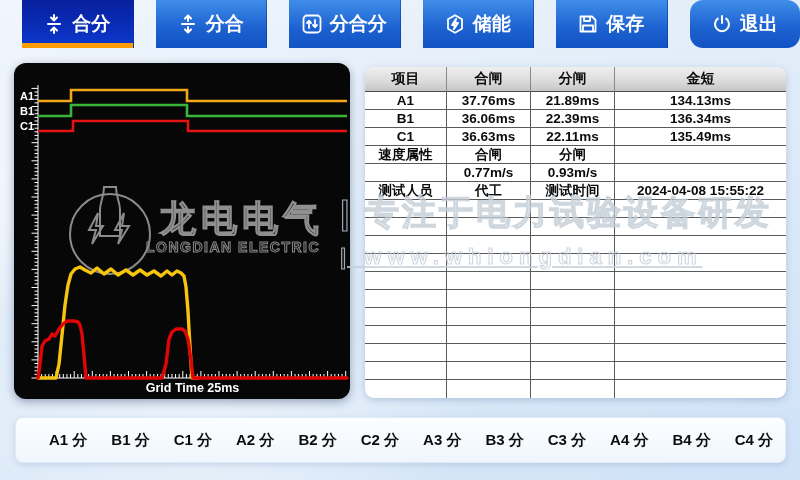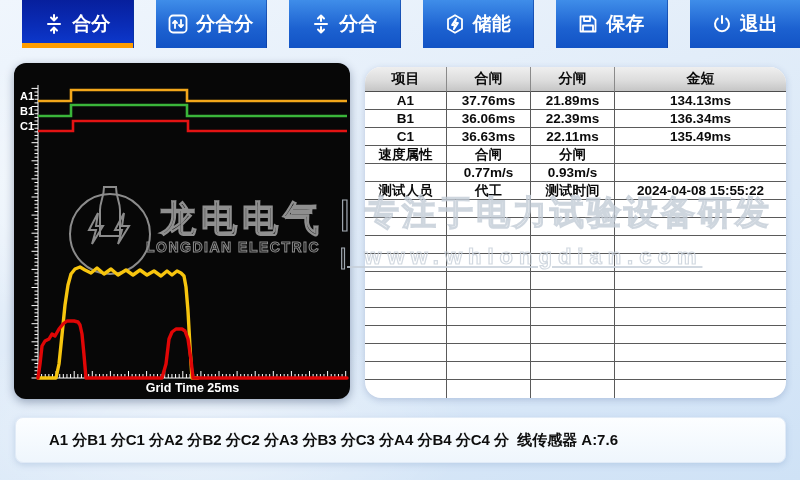--- a/index.html
+++ b/index.html
@@ -11,21 +11,21 @@
              background:radial-gradient(ellipse at center, rgba(255,255,255,.6), rgba(255,255,255,0) 62%); }
   .bgwave2 { left:-120px; top:290px; width:640px; height:280px;
              background:radial-gradient(ellipse at center, rgba(255,255,255,.5), rgba(255,255,255,0) 60%); }
 
   
   .nav { position:absolute; left:0; top:0; width:800px; height:48px; display:flex; }
   .tab { flex:1; position:relative; display:flex; align-items:center; justify-content:center;
          gap:8px; color:#fff; font-size:19px; font-weight:700; cursor:pointer;
          background:linear-gradient(180deg,#3f8de9 0%,#1c61d0 60%,#1253c5 100%);
          border-right:1px solid rgba(8,52,150,.55);margin-left:22px; }
-  .tab:last-child { border-right:none; }
+  .tab:last-child { border-right:none;border-radius:13px; }
   .tab.active { background:linear-gradient(180deg,#071f9d 0%,#0a2db8 55%,#0d3ad0 100%); }
   .tab.active::after { content:""; position:absolute; left:0; right:0; bottom:0; height:5px; background:#ff9d00; }
   .t-icon svg { display:block; }
 
   
   .chart-panel { position:absolute; left:14px; top:63px; width:336px; height:336px;
                  background:#070707; border-radius:12px; box-shadow:0 3px 10px rgba(10,30,70,.35); }
   .chart-panel svg.plot { position:absolute; left:0; top:0; z-index:2; }
   .wm-logo { position:absolute; left:0; top:0; width:336px; height:242px; z-index:1; overflow:hidden;
              border-radius:12px; pointer-events:none; }
@@ -35,38 +35,38 @@
            color:transparent; -webkit-text-stroke:1px #8a8a8a; white-space:nowrap; }
 
   
   .wm-right { position:absolute; left:340px; top:190px; width:458px; z-index:5; pointer-events:none;
               color:transparent; opacity:.8; white-space:nowrap; }
   .wm-right .l1 { font-size:34px; font-weight:700; letter-spacing:3px; -webkit-text-stroke:1.2px #c3ccd7; }
   .wm-right .l2 { font-size:22px; font-weight:700; letter-spacing:6px; margin-top:8px;text-decoration:underline; -webkit-text-stroke:1.2px #c6cfd9; }
 
   
   .rtable { position:absolute; left:365px; top:67px; width:421px; background:#fff; z-index:3;
-            border-radius:16px; overflow:hidden; box-shadow:0 2px 7px rgba(40,70,130,.22); }
+            border-radius:9px; overflow:hidden; box-shadow:0 2px 7px rgba(40,70,130,.22); }
   .rrow { display:flex; height:18px; }
   .rrow.rhead { height:25px; background:linear-gradient(180deg,#efefef 0%,#dcdcdc 55%,#c3c3c3 100%); }
   .rcell { display:flex; align-items:center; justify-content:center; font-size:13.5px; font-weight:600;
            color:#0b0b0b; border-right:1px solid #5a5a5a; border-bottom:1px solid #5a5a5a; overflow:hidden; }
   .rcell:nth-child(1){ width:82px; flex:none; }
   .rcell:nth-child(2){ width:84px; flex:none; }
   .rcell:nth-child(3){ width:84px; flex:none; }
   .rcell:nth-child(4){ width:171px; flex:none; border-right:none; }
   .rrow.rhead .rcell { font-weight:700; font-size:14px; border-right:1px solid #8a8a8a; border-bottom:1px solid #4d4d4d; }
   .rrow.rhead .rcell:nth-child(4){ border-right:none; }
   .rrow:last-child .rcell { border-bottom:none; }
 
   
   .status-bar { position:absolute; left:15px; top:417px; width:771px; height:46px; z-index:4;
                 background:linear-gradient(180deg,#fcfeff 0%,#eff6fd 100%);
                 border:1px solid #e1ebf7; border-radius:8px; box-shadow:0 2px 6px rgba(110,145,190,.28);
-                display:flex; align-items:center; padding-left:33px; gap:0;
+                display:flex; align-items:center; padding-left:33px; gap:24px;
                 font-size:15px; font-weight:700; color:#0d0d0d; white-space:nowrap; }
   .status-bar .sensor { margin-left:8px; }
 </style>
 </head>
 <body>
 
 <div class="screen">
   <div class="bgwave bgwave1"></div>
   <div class="bgwave bgwave2"></div>
 
@@ -78,41 +78,41 @@
             <path d="M10 1v4"></path>
             <path d="M7 3.5l3 3 3-3"></path>
             <path d="M10 19v-4"></path>
             <path d="M7 16.5l3-3 3 3"></path>
         </svg>
       </span>
       <span>合分</span>
     </div>
     <div class="tab">
       <span class="t-icon">
+        <svg width="20" height="20" viewBox="0 0 20 20" fill="none" stroke="#fff" stroke-width="2" stroke-linecap="round" stroke-linejoin="round">
+          <path d="M4 10h12"></path>
+            <path d="M10 7V2"></path>
+            <path d="M7 4.5l3-3 3 3"></path>
+            <path d="M10 13v5"></path>
+            <path d="M7 15.5l3 3 3-3"></path>
+        </svg>
+      </span>
+      <span>分合</span>
+    </div>
+    <div class="tab">
+      <span class="t-icon">
         <svg width="20" height="20" viewBox="0 0 20 20" fill="none" stroke="#fff" stroke-width="1.8" stroke-linecap="round" stroke-linejoin="round">
           <rect x="1.5" y="1.5" width="17" height="17" rx="3.5"></rect>
           <path d="M7 14V7"></path>
             <path d="M5 9l2-2 2 2"></path>
             <path d="M13 6v7"></path>
             <path d="M11 11l2 2 2-2"></path>
         </svg>
       </span>
       <span>分合分</span>
-    </div>
-    <div class="tab">
-      <span class="t-icon">
-        <svg width="20" height="20" viewBox="0 0 20 20" fill="none" stroke="#fff" stroke-width="2" stroke-linecap="round" stroke-linejoin="round">
-          <path d="M4 10h12"></path>
-            <path d="M10 7V2"></path>
-            <path d="M7 4.5l3-3 3 3"></path>
-            <path d="M10 13v5"></path>
-            <path d="M7 15.5l3 3 3-3"></path>
-        </svg>
-      </span>
-      <span>分合</span>
     </div>
     <div class="tab">
       <span class="t-icon">
         <svg width="20" height="20" viewBox="0 0 20 20" fill="none" stroke="#fff" stroke-width="1.8" stroke-linejoin="round">
           <path d="M10 1.2l7 4v9.6l-7 4-7-4V5.2z"></path>
           <path d="M11.2 4.8L7 11h3l-1.2 4.2L13 9h-3z"></path>
         </svg>
       </span>
       <span>储能</span>
     </div>

